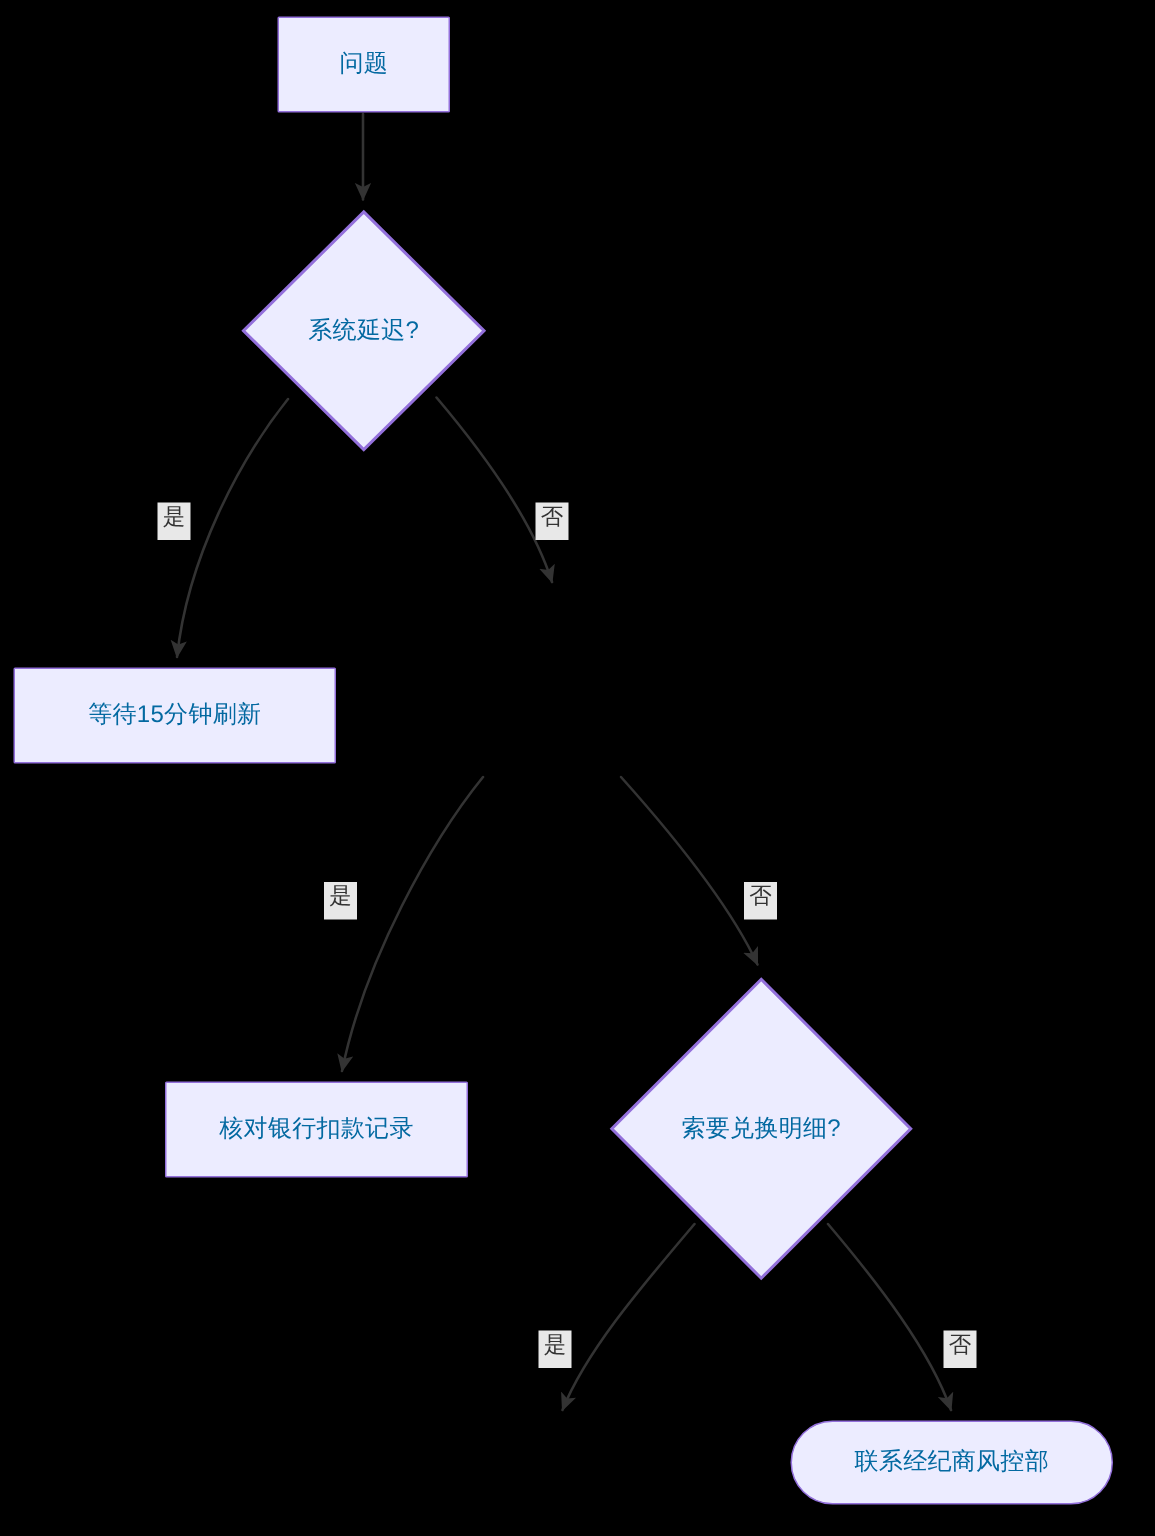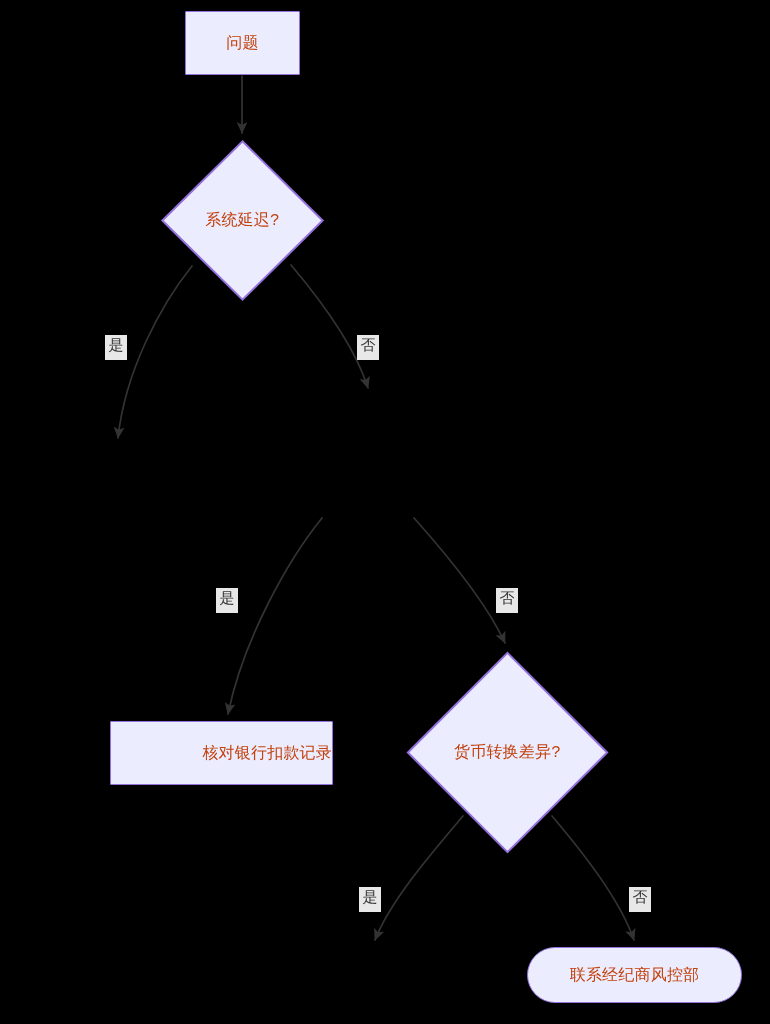--- a/index.html
+++ b/index.html
@@ -22,35 +22,34 @@
     width: 770px;
     height: 1024px;
     pointer-events: none;
   }
   .node {
     position: absolute;
     box-sizing: border-box;
     display: flex;
     align-items: center;
     justify-content: center;
-    color: #c2410c;
+    color: #0369a1;
     font-size: 16px;
     line-height: 1;
     letter-spacing: 0.2px;
     white-space: nowrap;
   }
   .node.rect {
     background: #ececff;
     border: 1.6px solid #9370db;
     border-radius: 1px;
   }
   .node.diamond {
     background: transparent;
     border: none;
-    font-family: Liberation Mono, monospace;
   }
   .diamond .dshape {
     position: absolute;
     left: 0;
     top: 0;
     width: 100%;
     height: 100%;
   }
   .diamond .dlabel {
     position: relative;
@@ -94,31 +93,34 @@
     <span class="nlabel">问题</span>
   </div>
 
   <div class="node diamond" style="left: 160px; top: 139px; width: 165px; height: 163px;">
     <svg class="dshape" viewBox="0 0 100 100" preserveAspectRatio="none">
       <polygon points="50,1.4 98.6,50 50,98.6 1.4,50" fill="#ececff" stroke="#9370db" stroke-width="2" vector-effect="non-scaling-stroke"></polygon>
     </svg>
     <span class="dlabel">系统延迟?</span>
   </div>
 
+  <div class="node rect" style="left: 9px; top: 445px; width: 215px; height: 64px;">
+    <span class="nlabel">等待15分钟刷新</span>
+  </div>
 
 
-  <div class="node rect" style="left: 110px; top: 721px; width: 223px; height: 64px; justify-content: flex-end;">
+  <div class="node rect" style="left: 110px; top: 721px; width: 202px; height: 64px;">
     <span class="nlabel">核对银行扣款记录</span>
   </div>
 
   <div class="node diamond" style="left: 405px; top: 650px; width: 205px; height: 205px;">
     <svg class="dshape" viewBox="0 0 100 100" preserveAspectRatio="none">
       <polygon points="50,1.4 98.6,50 50,98.6 1.4,50" fill="#ececff" stroke="#9370db" stroke-width="2" vector-effect="non-scaling-stroke"></polygon>
     </svg>
-    <span class="dlabel">货币转换差异?</span>
+    <span class="dlabel">索要兑换明细?</span>
   </div>
 
 
   <div class="node rect" style="left: 527px; top: 947px; width: 215px; height: 56px; border-radius: 32px;">
     <span class="nlabel">联系经纪商风控部</span>
   </div>
 
   <div id="edge-label-layer">
       <div class="edge-label" style="left: 105px; top: 335px; min-width: 22px; height: 25px;">是</div>
       <div class="edge-label" style="left: 357px; top: 335px; min-width: 22px; height: 25px;">否</div>

